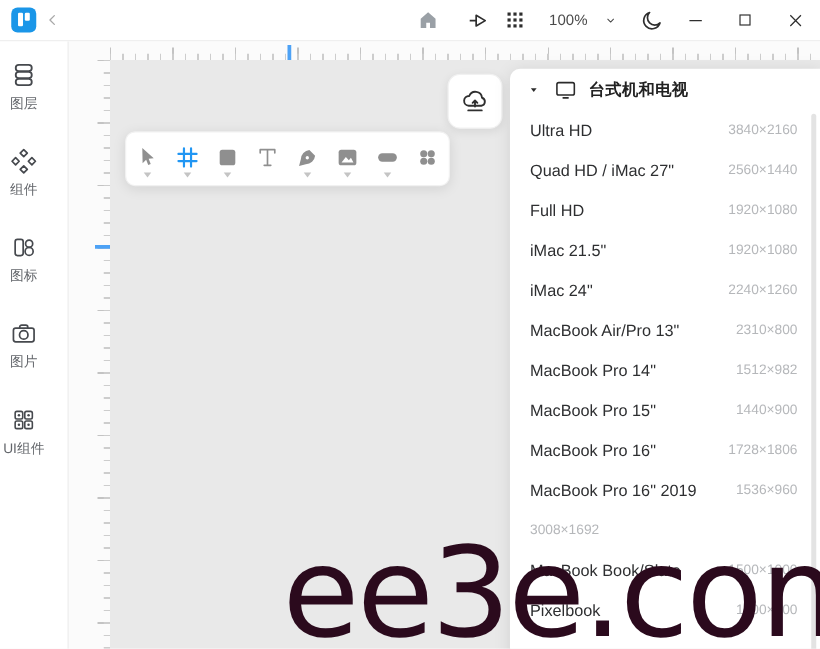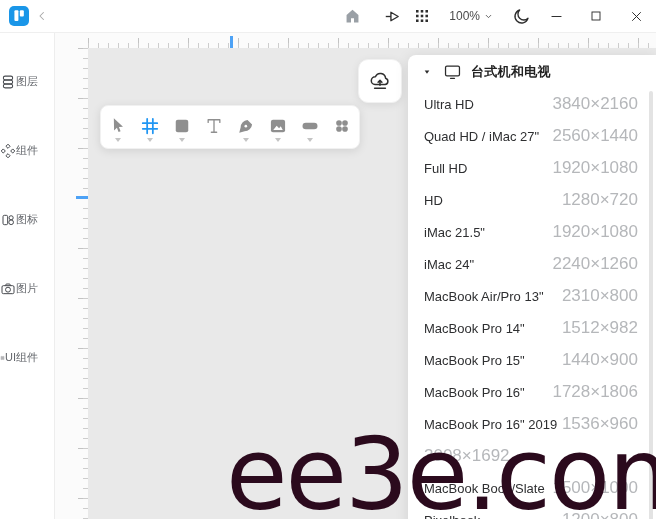--- a/index.html
+++ b/index.html
@@ -24,30 +24,30 @@
   }
   .logo{width:20px;height:20px;border-radius:5px;background:var(--logo);
     margin-left:9px;display:flex;align-items:center;justify-content:center;}
   .tb-chevron{width:26px;display:flex;justify-content:center;color:#a8a8a8;}
   .menus{display:flex;align-items:center;margin-left:8px;height:32px;}
   .menu-item{padding:0 13px;font-size:13px;color:#2b2b2b;height:32px;}
   .tb-right{margin-left:auto;display:flex;align-items:center;}
   .tb-icon{display:flex;align-items:center;justify-content:center;width:30px;height:32px;color:#2e2e2e;}
   .tb-icon.muted{color:#9aa0a6;}
   .zoom-ctl{display:flex;align-items:center;color:#4a4a4a;font-size:12px;padding:0 6px;margin:0 6px;}
-  .zoom-ctl .zv{margin-right:3px;}
+  .zoom-ctl .zv{margin-right:13px;}
   .winbtn{width:40px;}
   .tb-gap{width:10px;}
 
   
   .sidebar{
     position:absolute;left:0;top:33px;bottom:0;width:55px;background:#fff;
     border-right:1px solid #ededed;z-index:20;padding-top:12px;box-sizing:border-box;
   }
-  .side-item{width:38px;height:69px;display:flex;align-items:center;
+  .side-item{width:38px;height:69px;display:flex;flex-direction:column;align-items:center;
     justify-content:flex-start;color:#4c4f54;}
   .side-item .s-ic{width:22px;height:22px;margin-top:4px;color:#46494e;}
   .side-item .s-label{font-size:11px;color:#63666b;margin-top:4px;white-space:nowrap;}
 
   
   .canvas{
     position:absolute;left:55px;top:33px;right:0;bottom:0;background:#fbfbfb;z-index:1;
   }
   .canvas-bg{position:absolute;left:33px;top:15px;right:0;bottom:0;background:var(--canvas);}
   .hticks-minor{position:absolute;left:33px;right:0;top:10px;height:5px;
@@ -91,21 +91,21 @@
     border-radius:8px 0 0 0;box-shadow:0 2px 14px rgba(0,0,0,.10);z-index:10;box-sizing:border-box;
   }
   .panel-header{height:33px;display:flex;align-items:center;padding:0 14px;}
   .panel-caret{width:10px;height:10px;color:#2b2b2b;margin-right:11px;}
   .panel-monitor{width:19px;height:19px;color:#2b2b2b;}
   .panel-title{font-size:13px;font-weight:700;color:#222;margin-left:9px;letter-spacing:.3px;}
   .rows{position:absolute;left:0;right:0;top:33px;}
   .row{height:32px;display:flex;align-items:center;justify-content:space-between;
     padding:0 18px 0 16px;}
   .row-name{font-size:13px;color:#2e2f31;white-space:nowrap;}
-  .row-size{font-size:17px;color:#b5b7ba;white-space:nowrap;}
+  .row-size{font-size:11px;color:#b5b7ba;white-space:nowrap;}
   .panel-scrollbar{position:absolute;right:3px;top:36px;bottom:6px;width:4px;border-radius:2px;background:#e3e3e3;}
 
   
   .watermark{
     position:absolute;left:226px;top:425px;z-index:50;font-size:100px;line-height:1;
     color:var(--wm);font-family:"DejaVu Sans","Liberation Sans",sans-serif;
     letter-spacing:-2px;white-space:nowrap;pointer-events:none;
   }
 </style>
 </head>
@@ -462,24 +462,20 @@
       </div>
       <div class="row">
         <span class="row-name">Quad HD / iMac 27"</span>
         <span class="row-size">2560×1440</span>
       </div>
       <div class="row">
         <span class="row-name">Full HD</span>
         <span class="row-size">1920×1080</span>
       </div>
       <div class="row">
-        <span class="row-name">HD</span>
-        <span class="row-size">1280×720</span>
-      </div>
-      <div class="row">
         <span class="row-name">iMac 21.5"</span>
         <span class="row-size">1920×1080</span>
       </div>
       <div class="row">
         <span class="row-name">iMac 24"</span>
         <span class="row-size">2240×1260</span>
       </div>
       <div class="row">
         <span class="row-name">MacBook Air/Pro 13"</span>
         <span class="row-size">2310×800</span>

